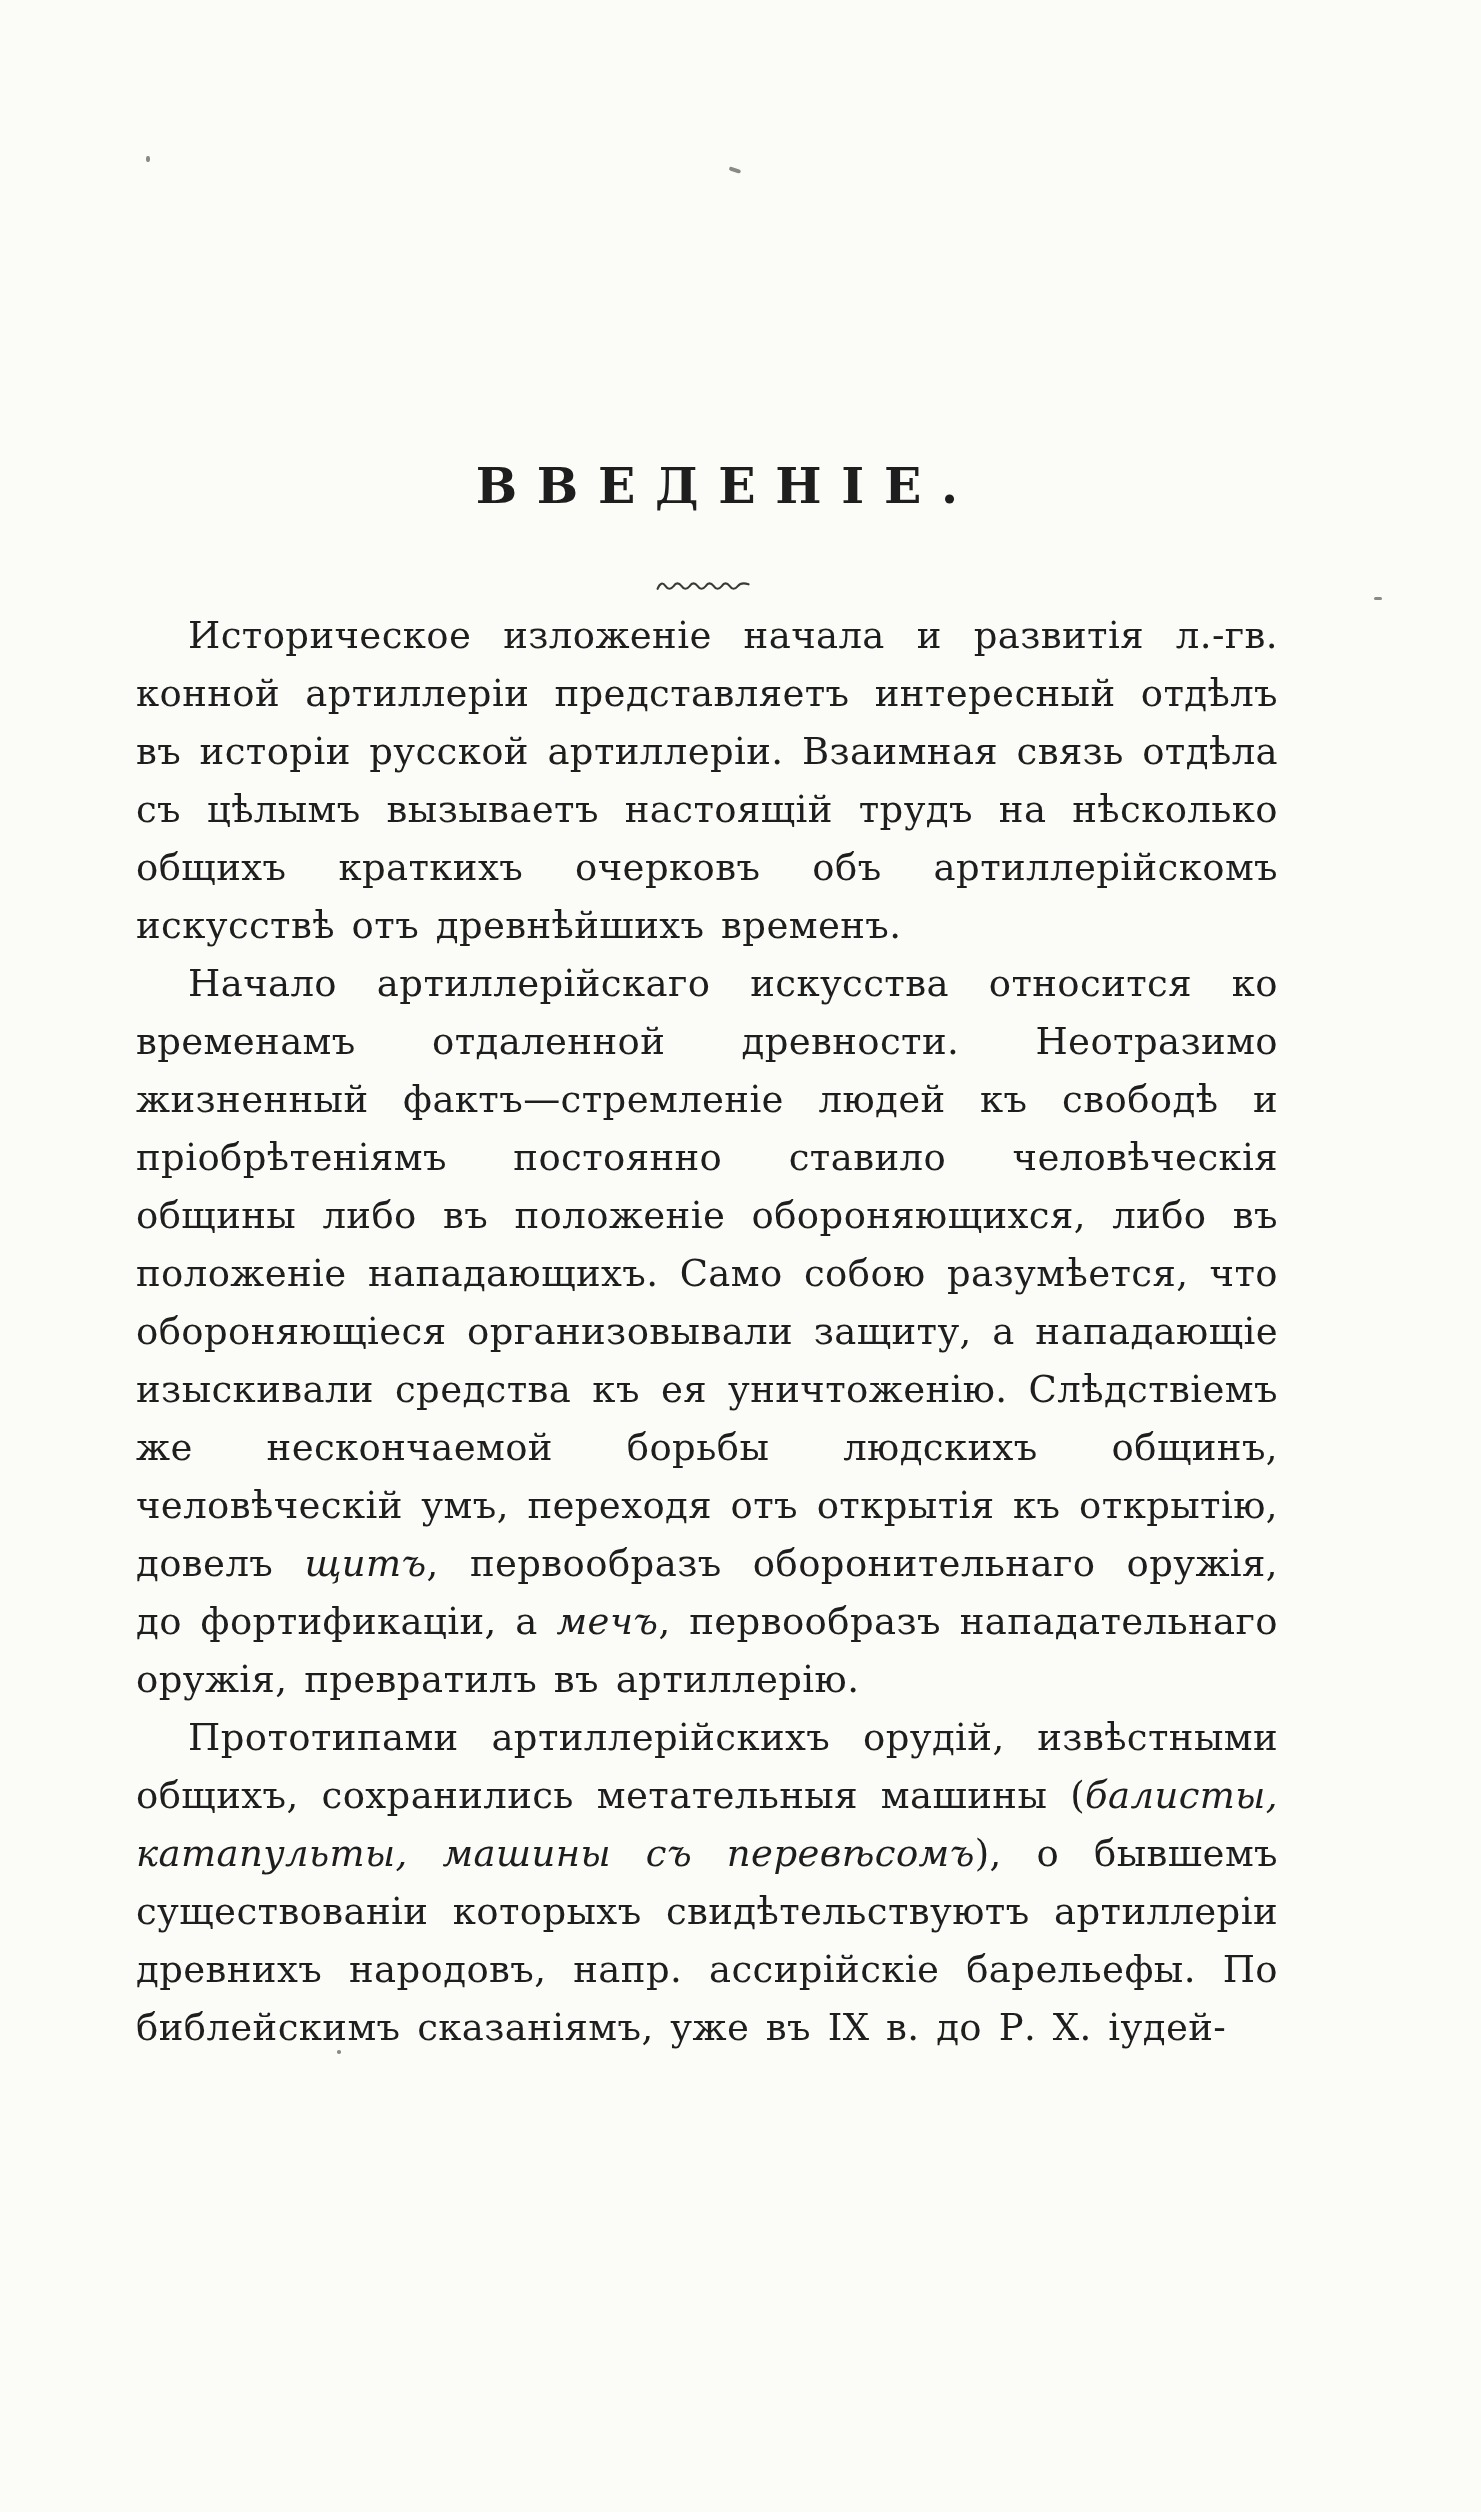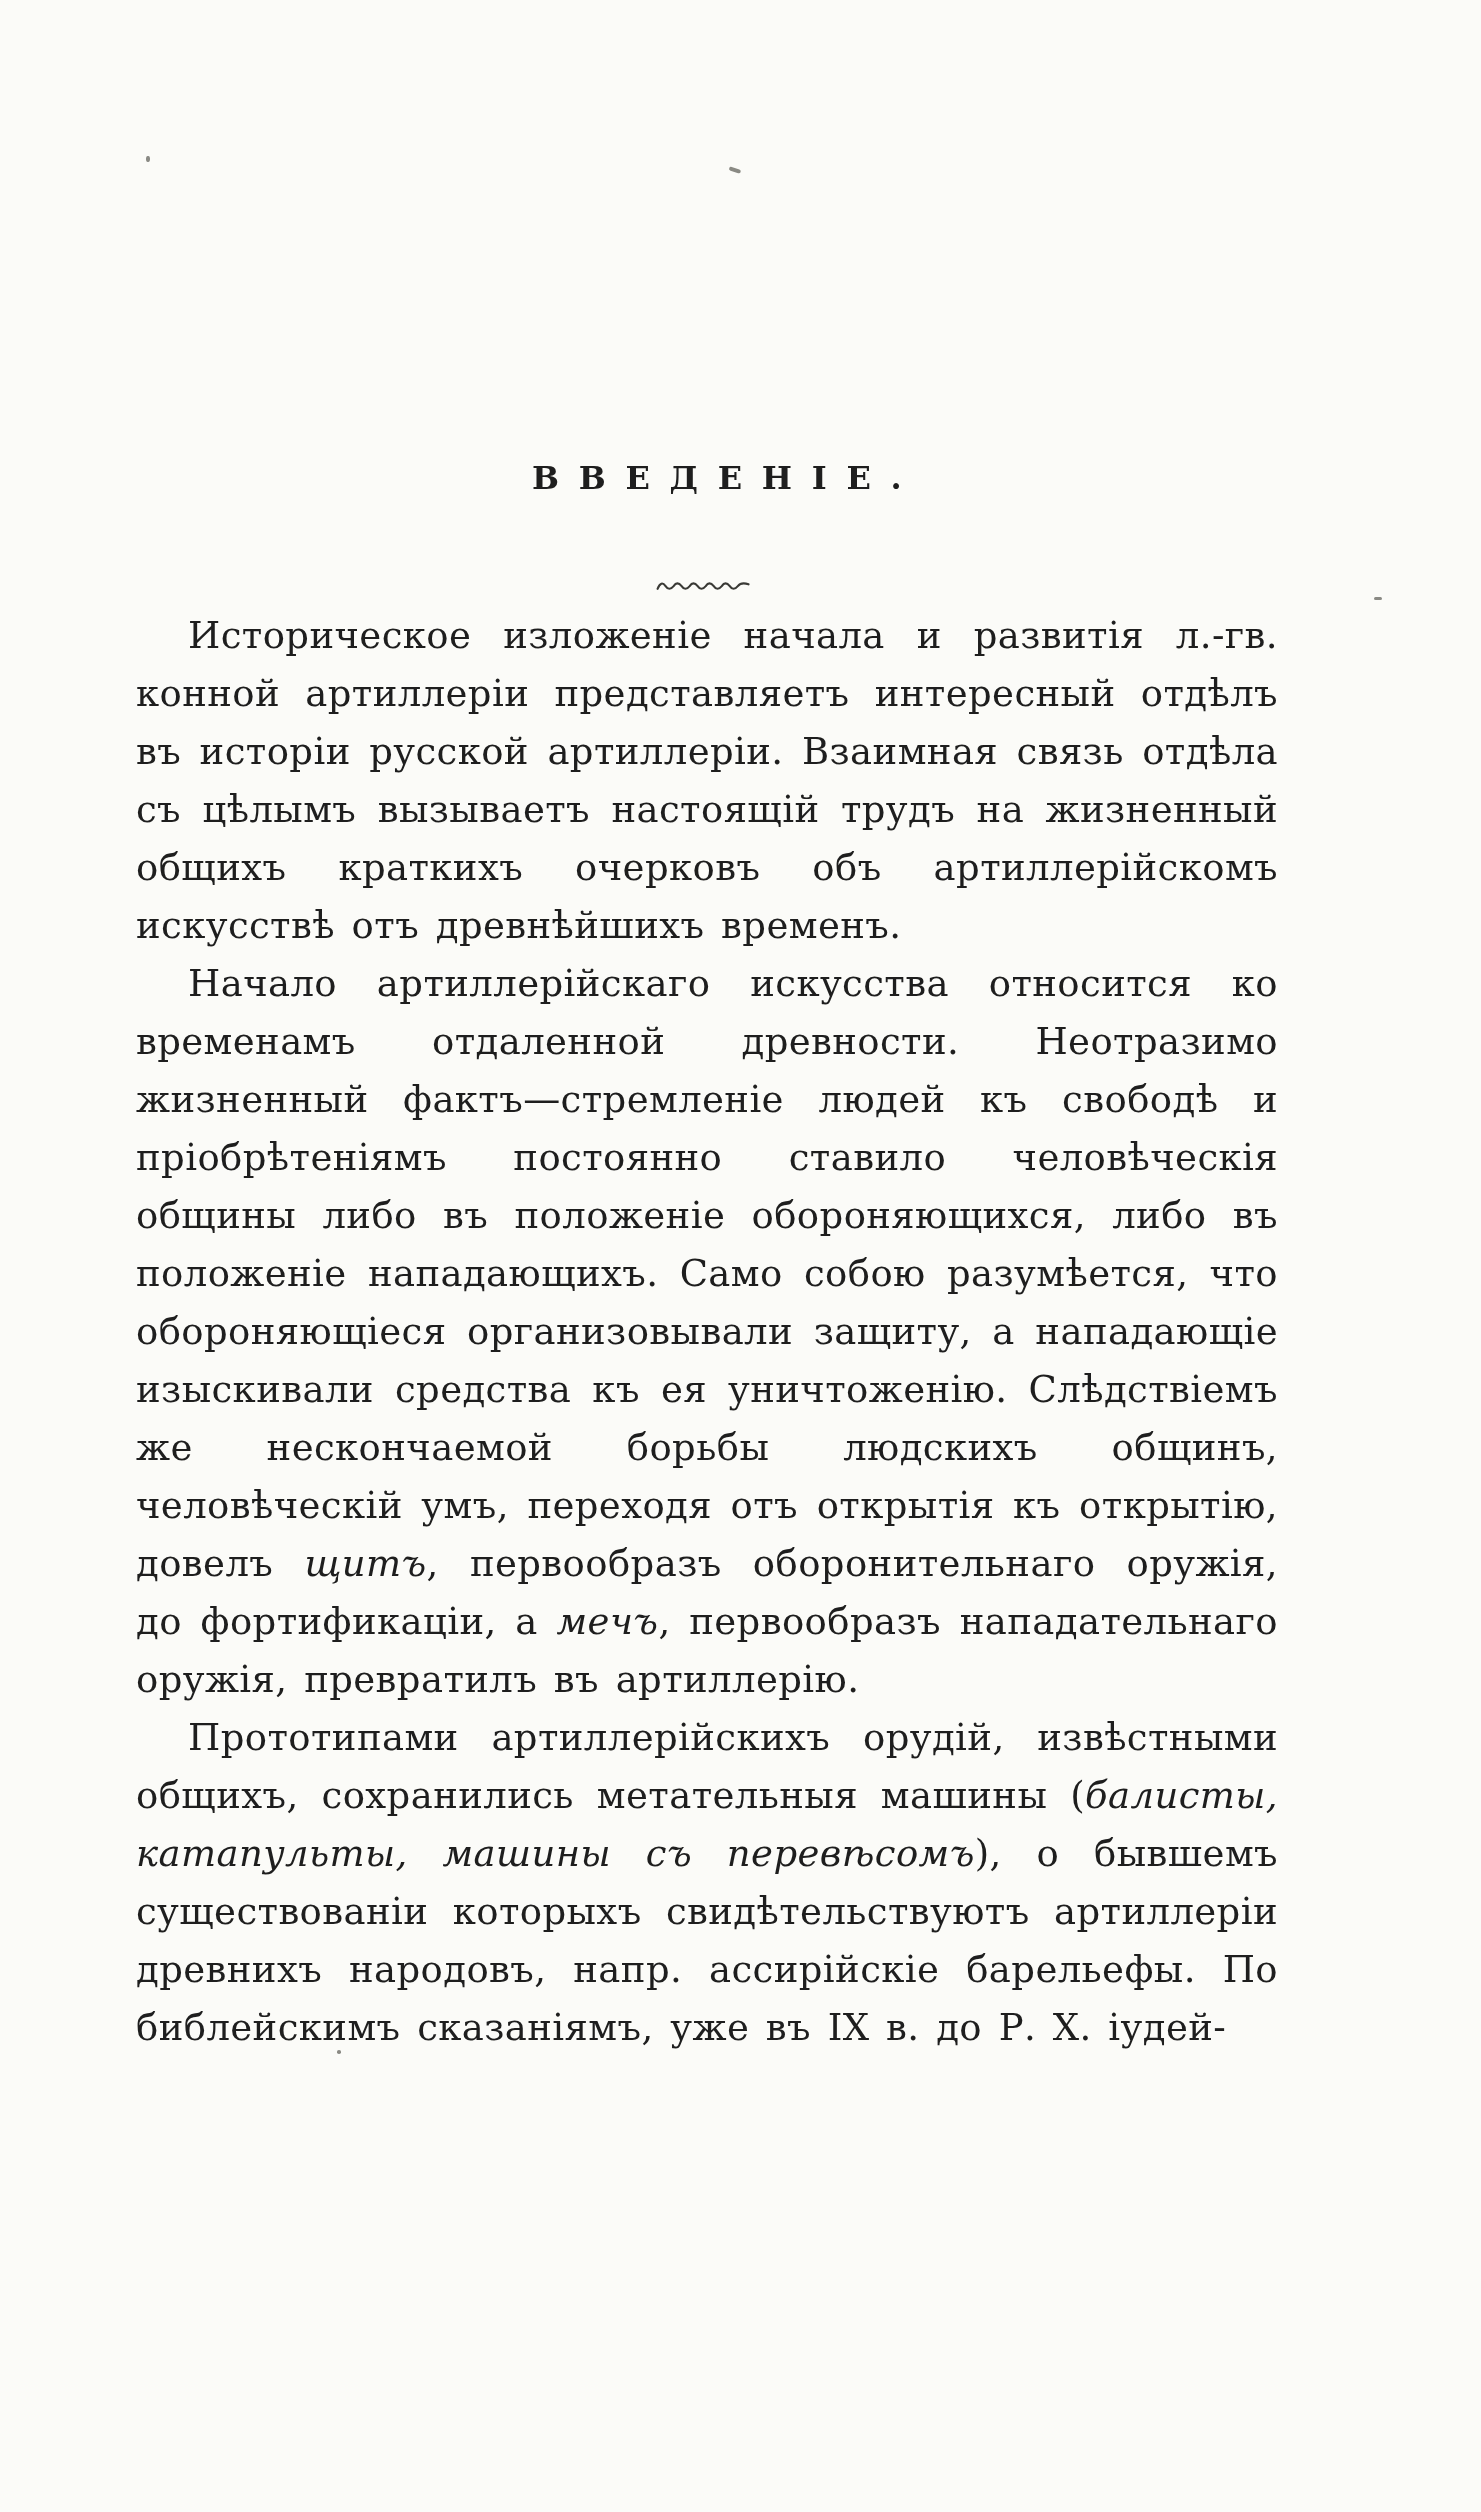--- a/index.html
+++ b/index.html
@@ -14,21 +14,21 @@
     background:var(--paper);
     color:var(--ink);
     font-family:"DejaVu Serif", serif;
     overflow:hidden;
   }
   .column{position:absolute;left:136px;width:1142px;}
   .title{
     top:462px;
     margin:0;
     text-align:center;
-    font-size:32px;
+    font-size:49px;
     line-height:1;
     font-weight:700;
     letter-spacing:19.7px;
     padding-left:19.7px; 
     white-space:nowrap;
   }
   .ornament-wrap{
     top:578px;
     text-align:center;
     height:27px;
@@ -58,19 +58,19 @@
 
   <h1 class="column title">ВВЕДЕНІЕ.</h1>
 
   <div class="column ornament-wrap">
     <svg width="107" height="18" viewBox="0 0 120 20" aria-hidden="true">
       <path d="M4 12 q4 -10 9 -3 q4 6 9 0 q4 -6 9 0 q4 6 9 0 q4 -6 9 0 q4 6 9 0 q4 -6 9 0 q4 6 9 0 q4 -6 9 0 q4 6 9 0 q4 -5 12 -2" fill="none" stroke="#3a3a36" stroke-width="2.4" stroke-linecap="round"></path>
     </svg>
   </div>
 
   <div class="column body-text">
-      <p><span>Историческое изложеніе начала и развитія л.-гв. конной артиллеріи представляетъ интересный отдѣлъ въ исторіи русской артиллеріи. Взаимная связь отдѣла съ цѣлымъ вызываетъ настоящій трудъ на жизненный общихъ краткихъ очерковъ объ артиллерійскомъ искусствѣ отъ древнѣйшихъ временъ.</span></p>
+      <p><span>Историческое изложеніе начала и развитія л.-гв. конной артиллеріи представляетъ интересный отдѣлъ въ исторіи русской артиллеріи. Взаимная связь отдѣла съ цѣлымъ вызываетъ настоящій трудъ на нѣсколько общихъ краткихъ очерковъ объ артиллерійскомъ искусствѣ отъ древнѣйшихъ временъ.</span></p>
       <p><span>Начало артиллерійскаго искусства относится ко временамъ отдаленной древности. Неотразимо жизненный фактъ—стремленіе людей къ свободѣ и пріобрѣтеніямъ постоянно ставило человѣческія общины либо въ положеніе обороняющихся, либо въ положеніе нападающихъ. Само собою разумѣется, что обороняющіеся организовывали защиту, а нападающіе изыскивали средства къ ея уничтоженію. Слѣдствіемъ же нескончаемой борьбы людскихъ общинъ, человѣческій умъ, переходя отъ открытія къ открытію, довелъ </span><span class="italic">щитъ</span><span>, первообразъ оборонительнаго оружія, до фортификаціи, а </span><span class="italic">мечъ</span><span>, первообразъ нападательнаго оружія, превратилъ въ артиллерію.</span></p>
       <p><span>Прототипами артиллерійскихъ орудій, извѣстными общихъ, сохранились метательныя машины (</span><span class="italic">балисты, катапульты, машины съ перевѣсомъ</span><span>), о бывшемъ существованіи которыхъ свидѣтельствуютъ артиллеріи древнихъ народовъ, напр. ассирійскіе барельефы. По библейскимъ сказаніямъ, уже въ IX в. до Р. Х. іудей-</span></p>
     </div>
 
 </div>
 
 
 </body></html>

